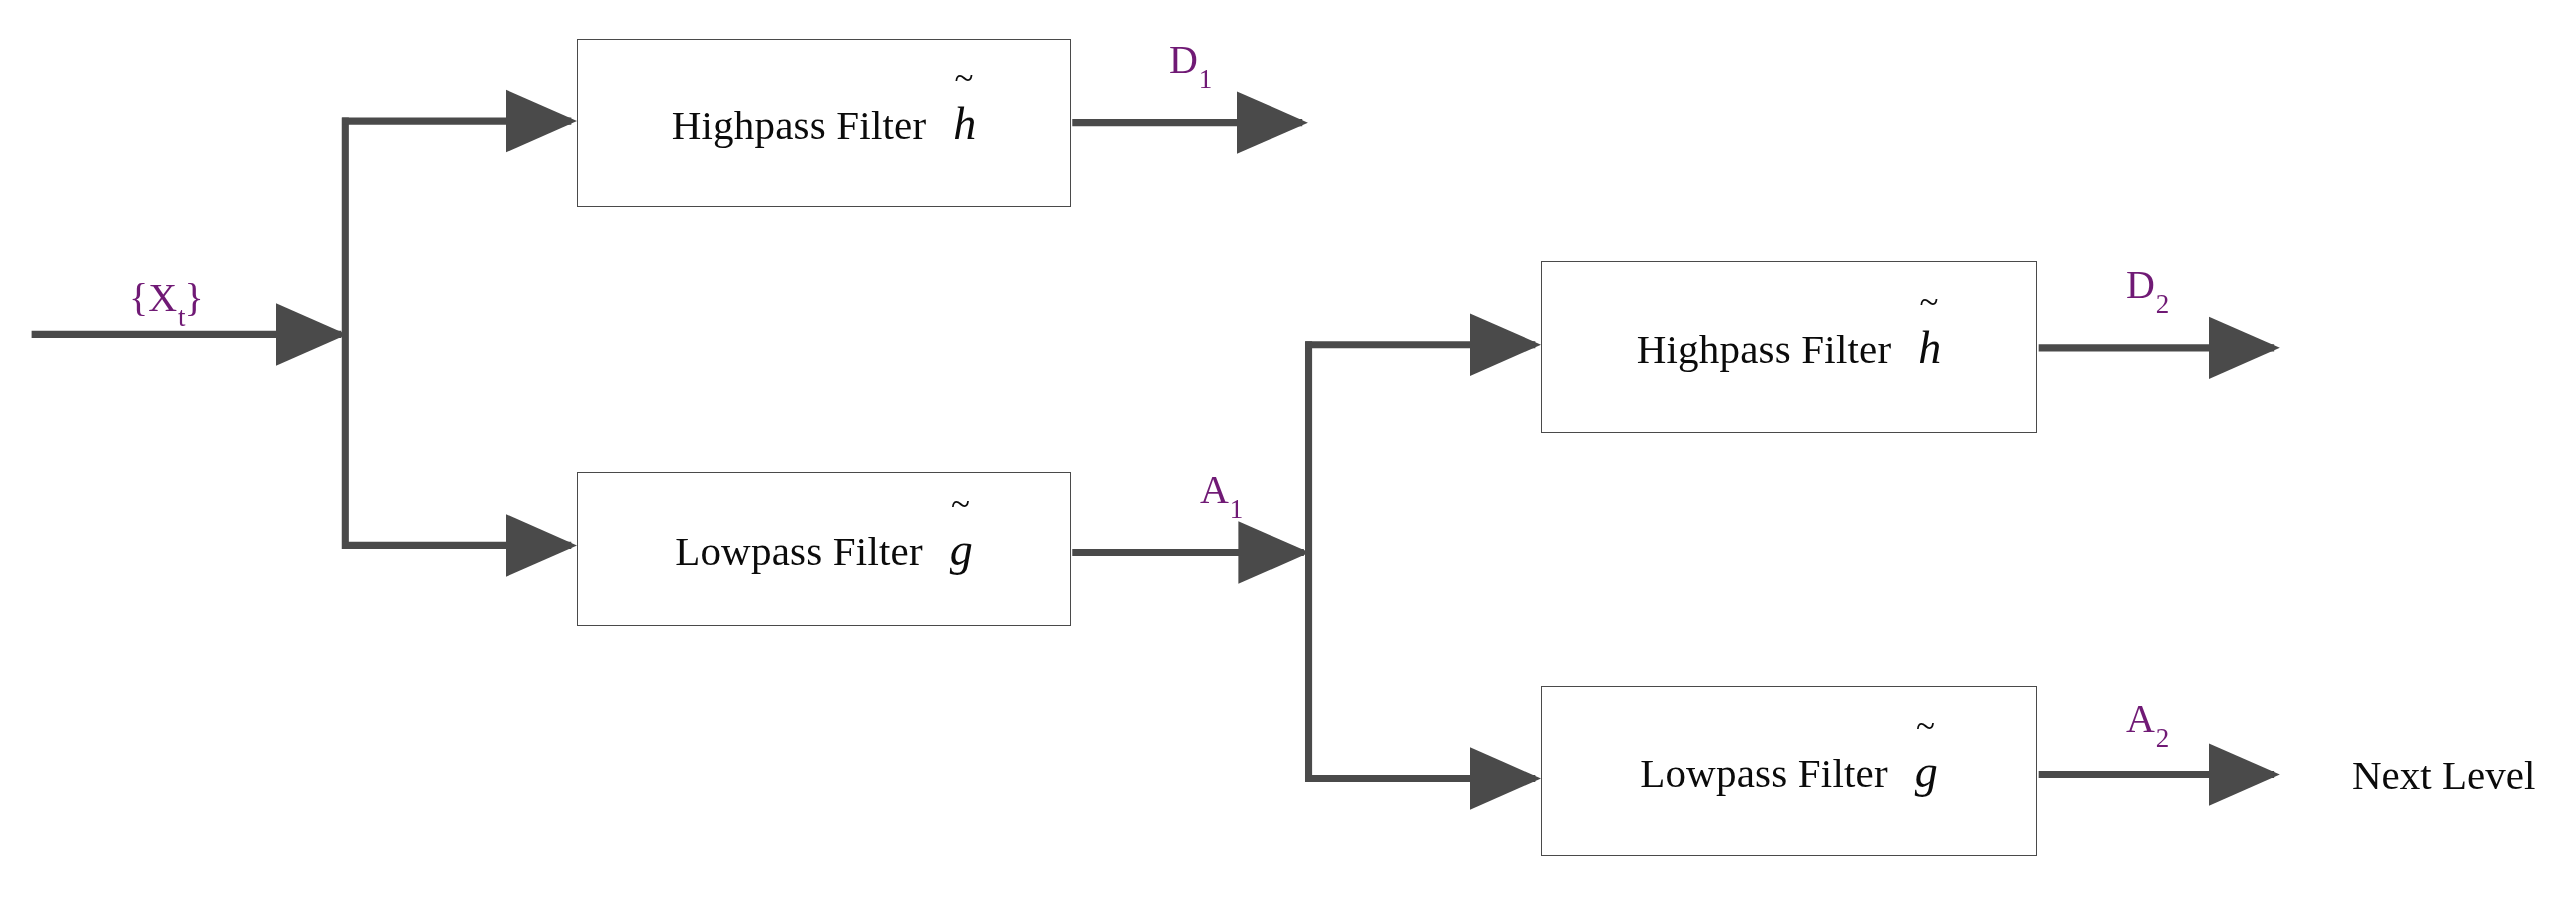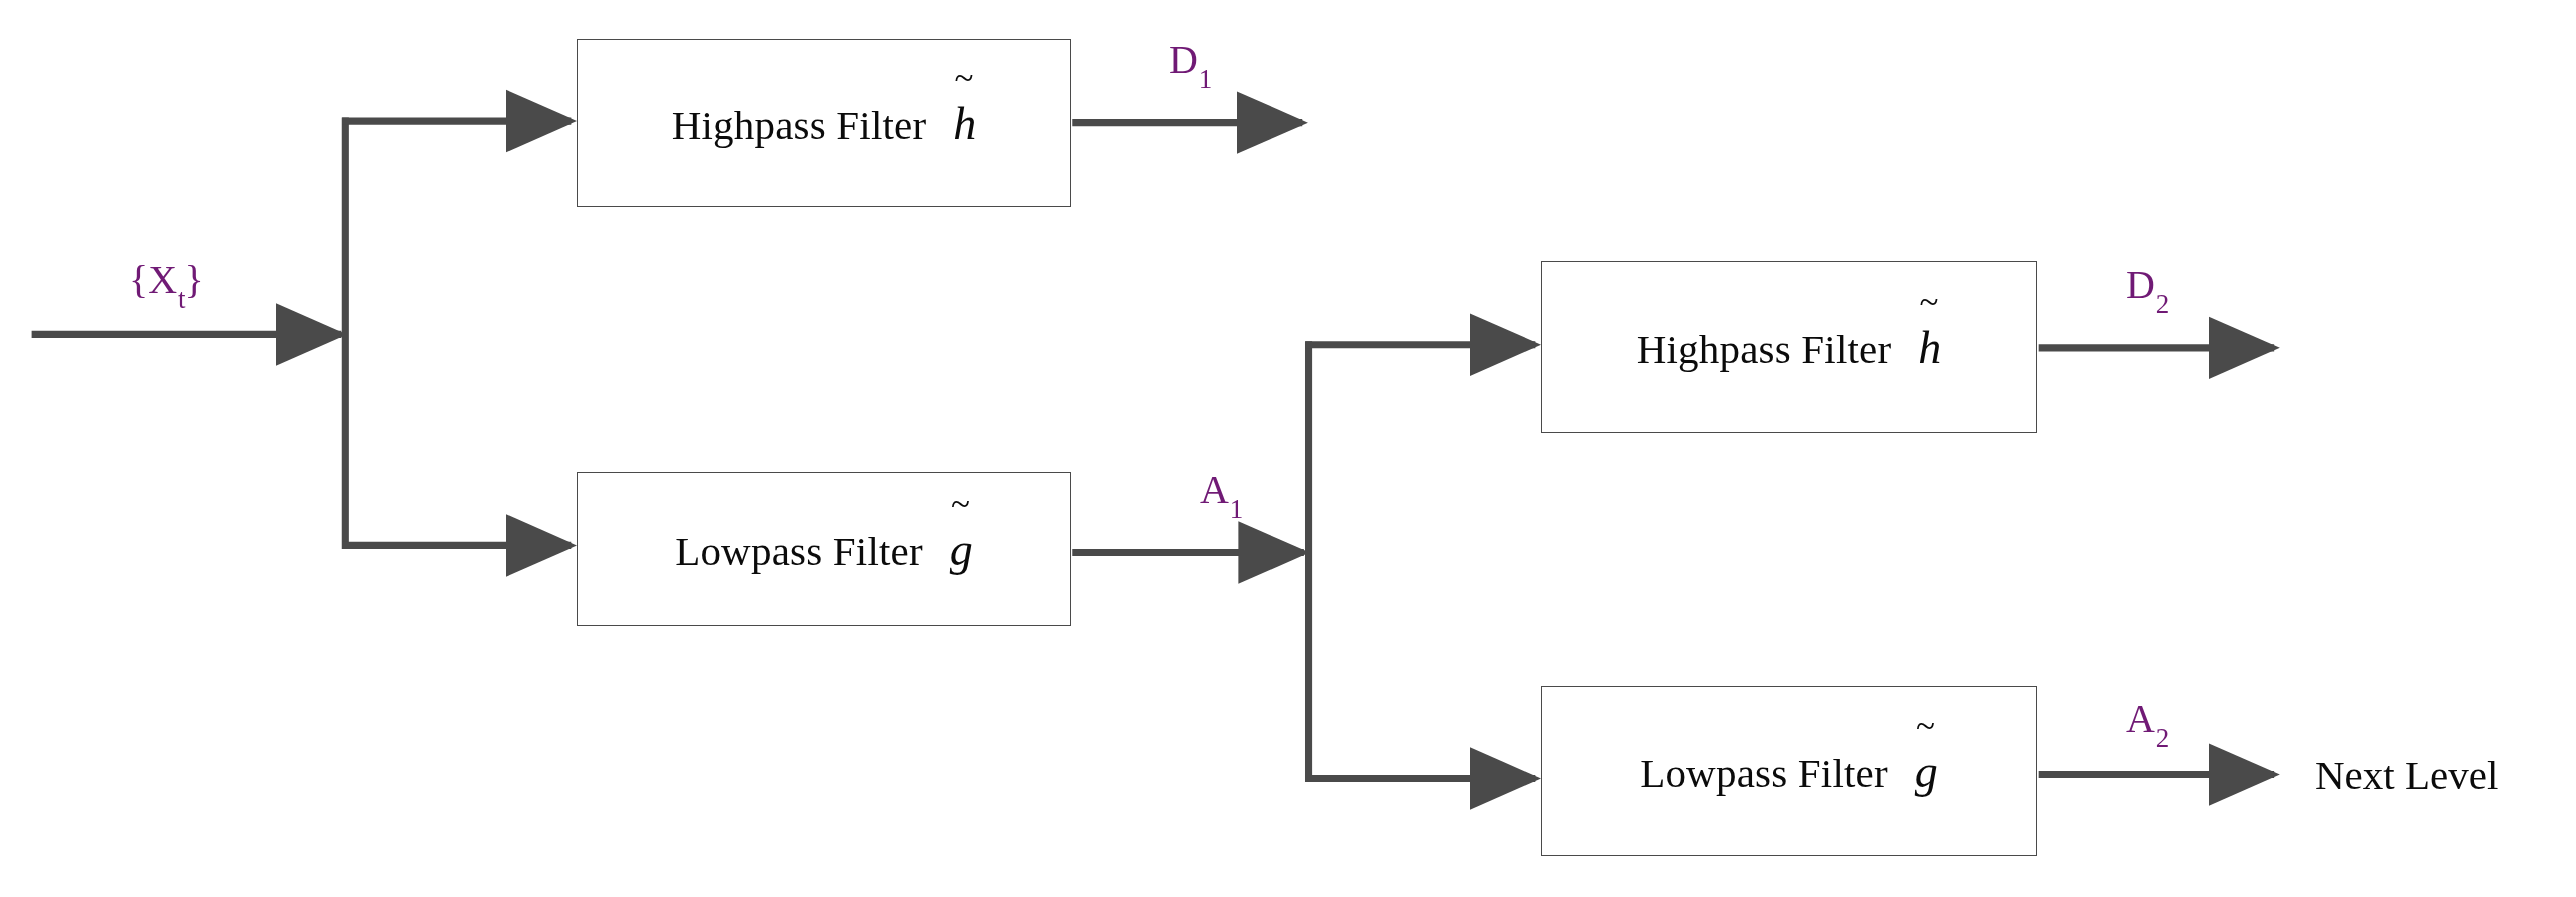--- a/index.html
+++ b/index.html
@@ -74,20 +74,21 @@
     vertical-align: sub;
     position: relative;
     top: 5.5px;
     left: 0.8px;
   }
   .plain-label {
     position: absolute;
     font-size: 41px;
     color: #0b0b0b;
     white-space: nowrap;
+    margin-left: 37px;
   }
 </style>
 </head>
 <body>
 
 <div id="canvas">
 
   <svg class="wires" viewBox="0 0 3260 1136" xmlns="http://www.w3.org/2000/svg">
     <defs>
       <marker id="arrowHead" markerWidth="10" markerHeight="10" refX="9.2" refY="5" orient="auto" markerUnits="strokeWidth">
@@ -121,21 +122,21 @@
 
     <g>
       <path d="M2580,440 L2878,440" stroke="#4a4a4a" stroke-width="9" fill="none" marker-end="url(#arrowHead)"></path>
     </g>
 
     <g>
       <path d="M2580,980 L2878,980" stroke="#4a4a4a" stroke-width="9" fill="none" marker-end="url(#arrowHead)"></path>
     </g>
   </svg>
 
-  <div class="edge-label" style="left:129px; top:256px;">
+  <div class="edge-label" style="left:129px; top:274px;">
     <span>{X</span><span class="sub">t</span><span>}</span>
   </div>
 
   <div class="filter-box" style="left:577px; top:39px; width:494px; height:168px;">
     <div class="box-inner">
       <span class="box-label">Highpass Filter</span>
       <span class="sym-wrap">
         <span class="sym-tilde">~</span>
         <span class="sym-letter">h</span>
       </span>

